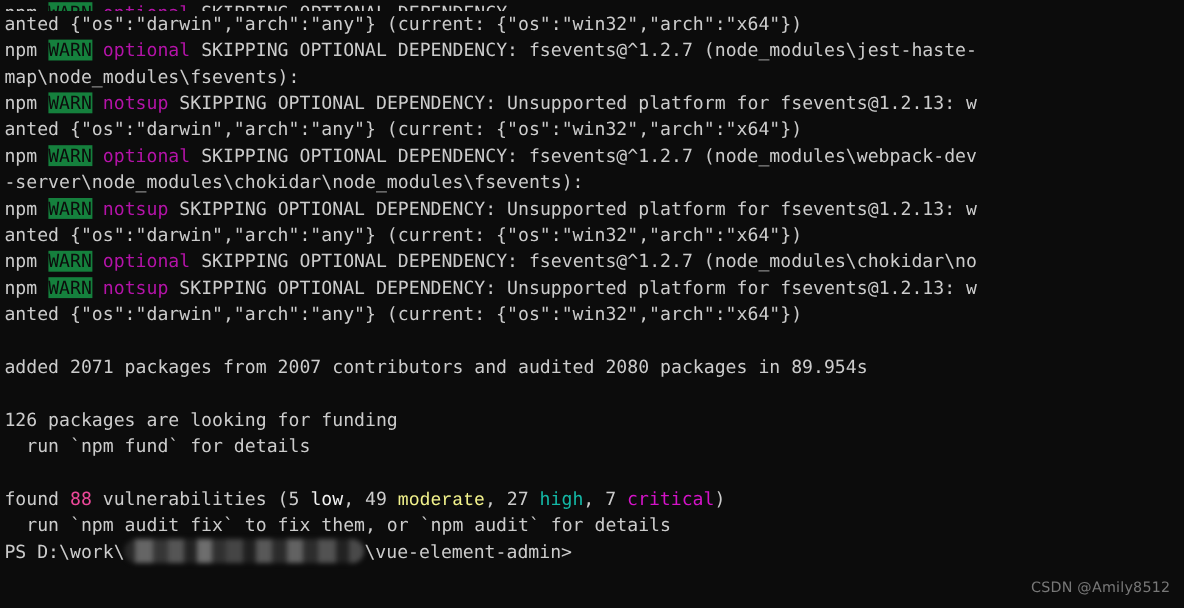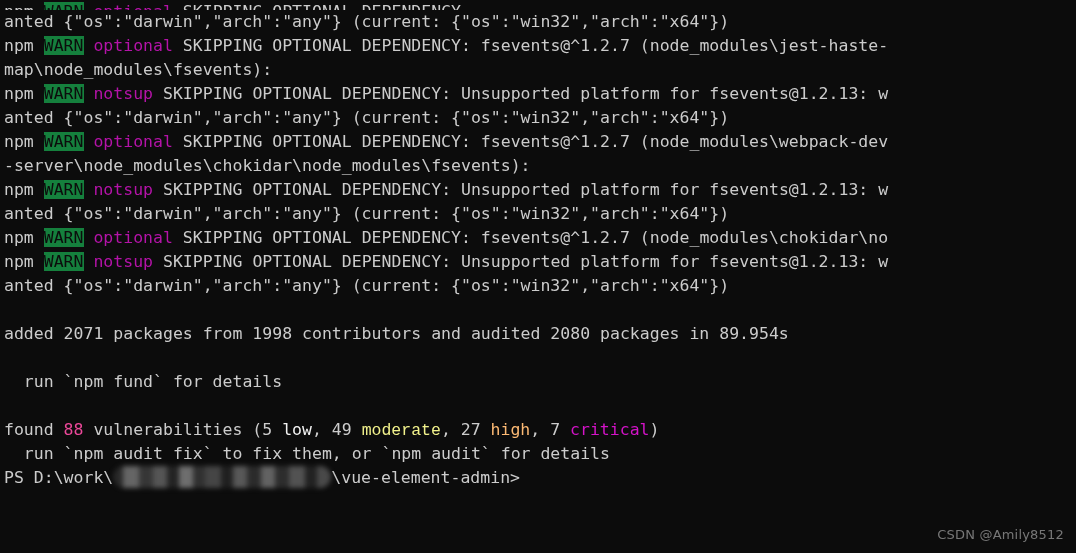--- a/index.html
+++ b/index.html
@@ -45,21 +45,21 @@
     position: relative;
   }
   .seg { white-space: pre; }
   .default  { color: #cccccc; }
   .warnbadge {
     background: #15803d;
     color: #0c0c0c;
     font-weight: normal;
   }
   .purple   { color: #b413a8; }
-  .red      { color: #fdba74; }
+  .red      { color: #14b8a6; }
   .yellow   { color: #f2f28c; font-family: Liberation Mono, monospace; }
   .magenta  { color: #d413c8; }
   .brightwhite { color: #f2f2f2; }
   .redbold  { color: #ec4899; }
 
   
   .redacted {
     display: inline-block;
     width: 218px;
     height: 22px;
@@ -126,24 +126,25 @@
 
   <div class="line"><span class="seg default">npm </span><span class="seg warnbadge">WARN</span><span class="seg purple"> optional </span><span class="seg default">SKIPPING OPTIONAL DEPENDENCY: fsevents@^1.2.7 (node_modules\chokidar\no</span></div>
 
 
   <div class="line"><span class="seg default">npm </span><span class="seg warnbadge">WARN</span><span class="seg purple"> notsup </span><span class="seg default">SKIPPING OPTIONAL DEPENDENCY: Unsupported platform for fsevents@1.2.13: w</span></div>
 
   <div class="line"><span class="seg default">anted {"os":"darwin","arch":"any"} (current: {"os":"win32","arch":"x64"})</span></div>
 
   <div class="line"><span class="seg default"></span></div>
 
-  <div class="line"><span class="seg default">added 2071 packages from 1998 contributors and audited 2080 packages in 89.954s</span></div>
+  <div class="line"><span class="seg default">added 2071 packages from 2007 contributors and audited 2080 packages in 89.954s</span></div>
 
   <div class="line"><span class="seg default"></span></div>
 
+  <div class="line"><span class="seg default">126 packages are looking for funding</span></div>
 
   <div class="line"><span class="seg default">  run `npm fund` for details</span></div>
 
   <div class="line"><span class="seg default"></span></div>
 
   <div class="line"><span class="seg default">found </span><span class="seg redbold">88</span><span class="seg default"> vulnerabilities (5 </span><span class="seg brightwhite">low</span><span class="seg default">, 49 </span><span class="seg yellow">moderate</span><span class="seg default">, 27 </span><span class="seg red">high</span><span class="seg default">, 7 </span><span class="seg magenta">critical</span><span class="seg default">)</span></div>
 
   <div class="line"><span class="seg default">  run `npm audit fix` to fix them, or `npm audit` for details</span></div>
 
   <div class="line"><span class="seg default">PS D:\work\</span><span class="redacted"></span><span class="seg default">\vue-element-admin&gt;</span></div>

